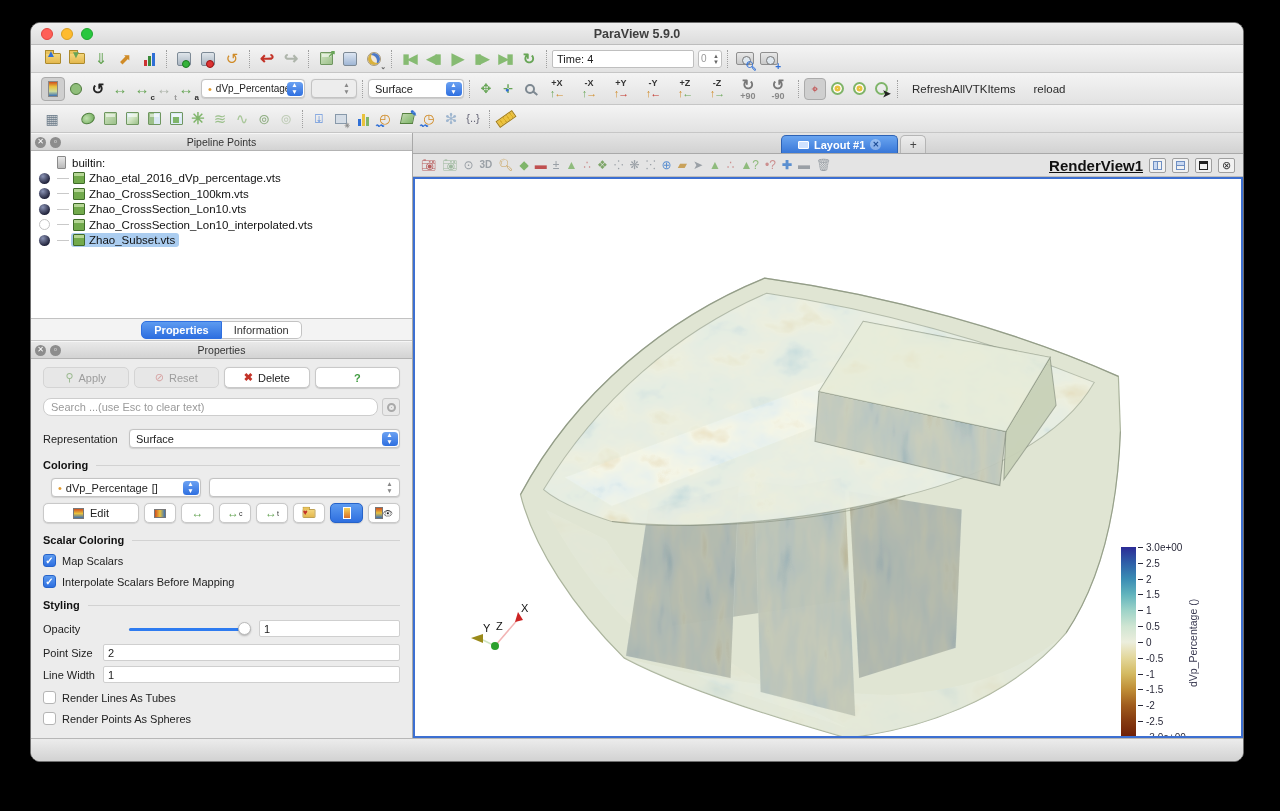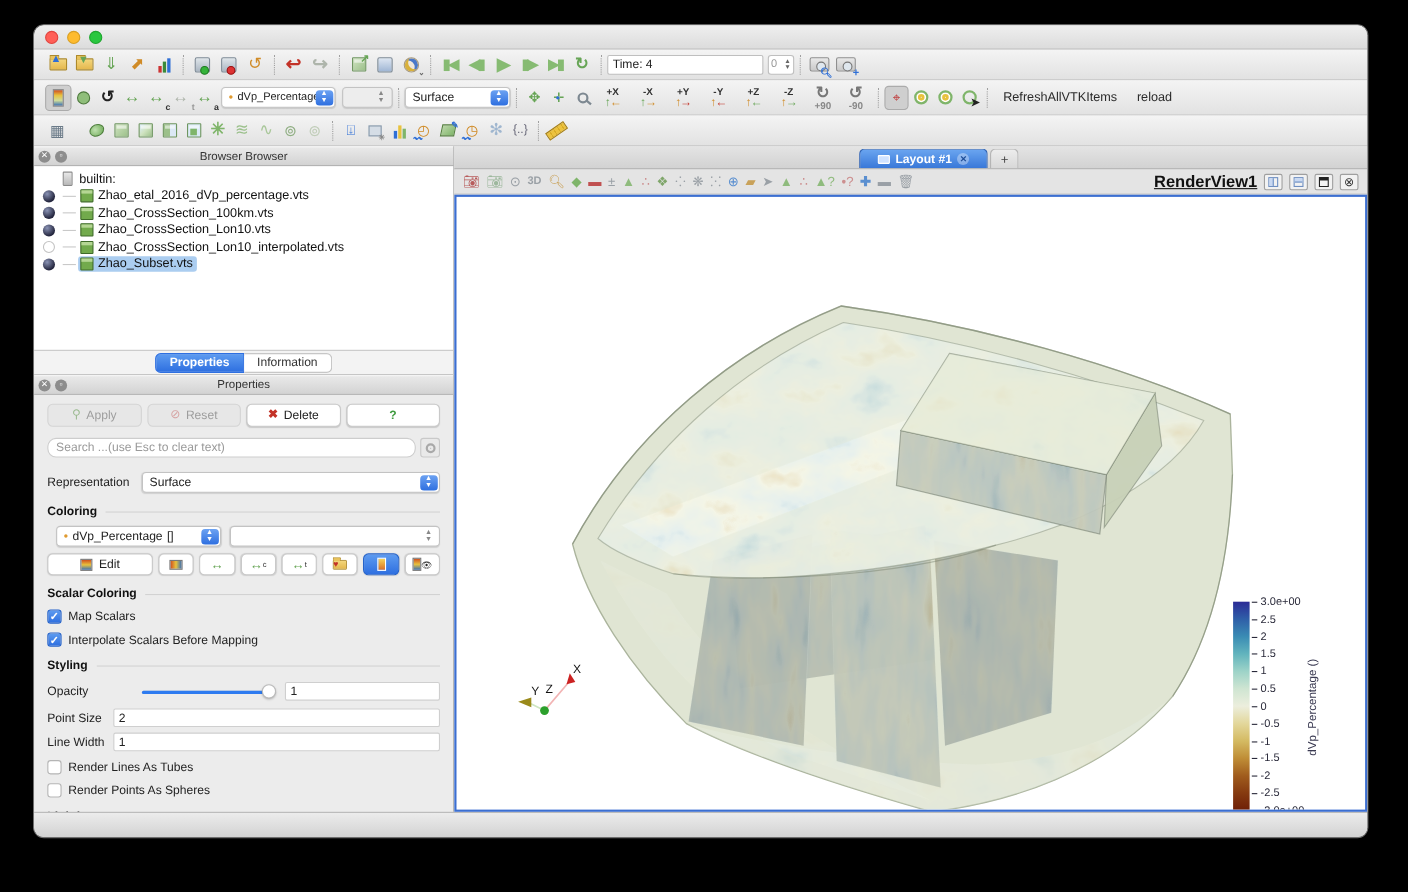--- a/index.html
+++ b/index.html
@@ -184,20 +184,21 @@
 <body>
 
 <div id="window">
 
   <div class="titlebar">
     <div class="traffic">
       <span class="dot r"></span>
       <span class="dot y"></span>
       <span class="dot g"></span>
     </div>
+    <div class="win-title">ParaView 5.9.0</div>
   </div>
 
   <div class="toolbar tb1">
     <span class="tbtn">
         <span class="fold"></span>
         <span class="ov blue" style="left:5px;top:2px">▲</span>
       </span>
     <span class="tbtn">
         <span class="fold"></span>
         <span class="ov green" style="left:6px;top:3px">▼</span>
@@ -469,21 +470,21 @@
         <span class="ruler"></span>
       </span>
   </div>
 
   <div class="main">
 
     <div class="left">
       <div class="pane-hd">
         <span class="hbtn">✕</span>
         <span class="hbtn">▫</span>
-        <span class="ttl">Browser Browser</span>
+        <span class="ttl">Pipeline Points</span>
       </div>
       <div class="tree">
         <div class="trow">
           <span class="eyecol"></span>
             <span class="srv-ic"></span>
           <span>builtin:</span>
         </div>
         <div class="trow">
           <span class="eyecol">
               <span class="eye"></span>

